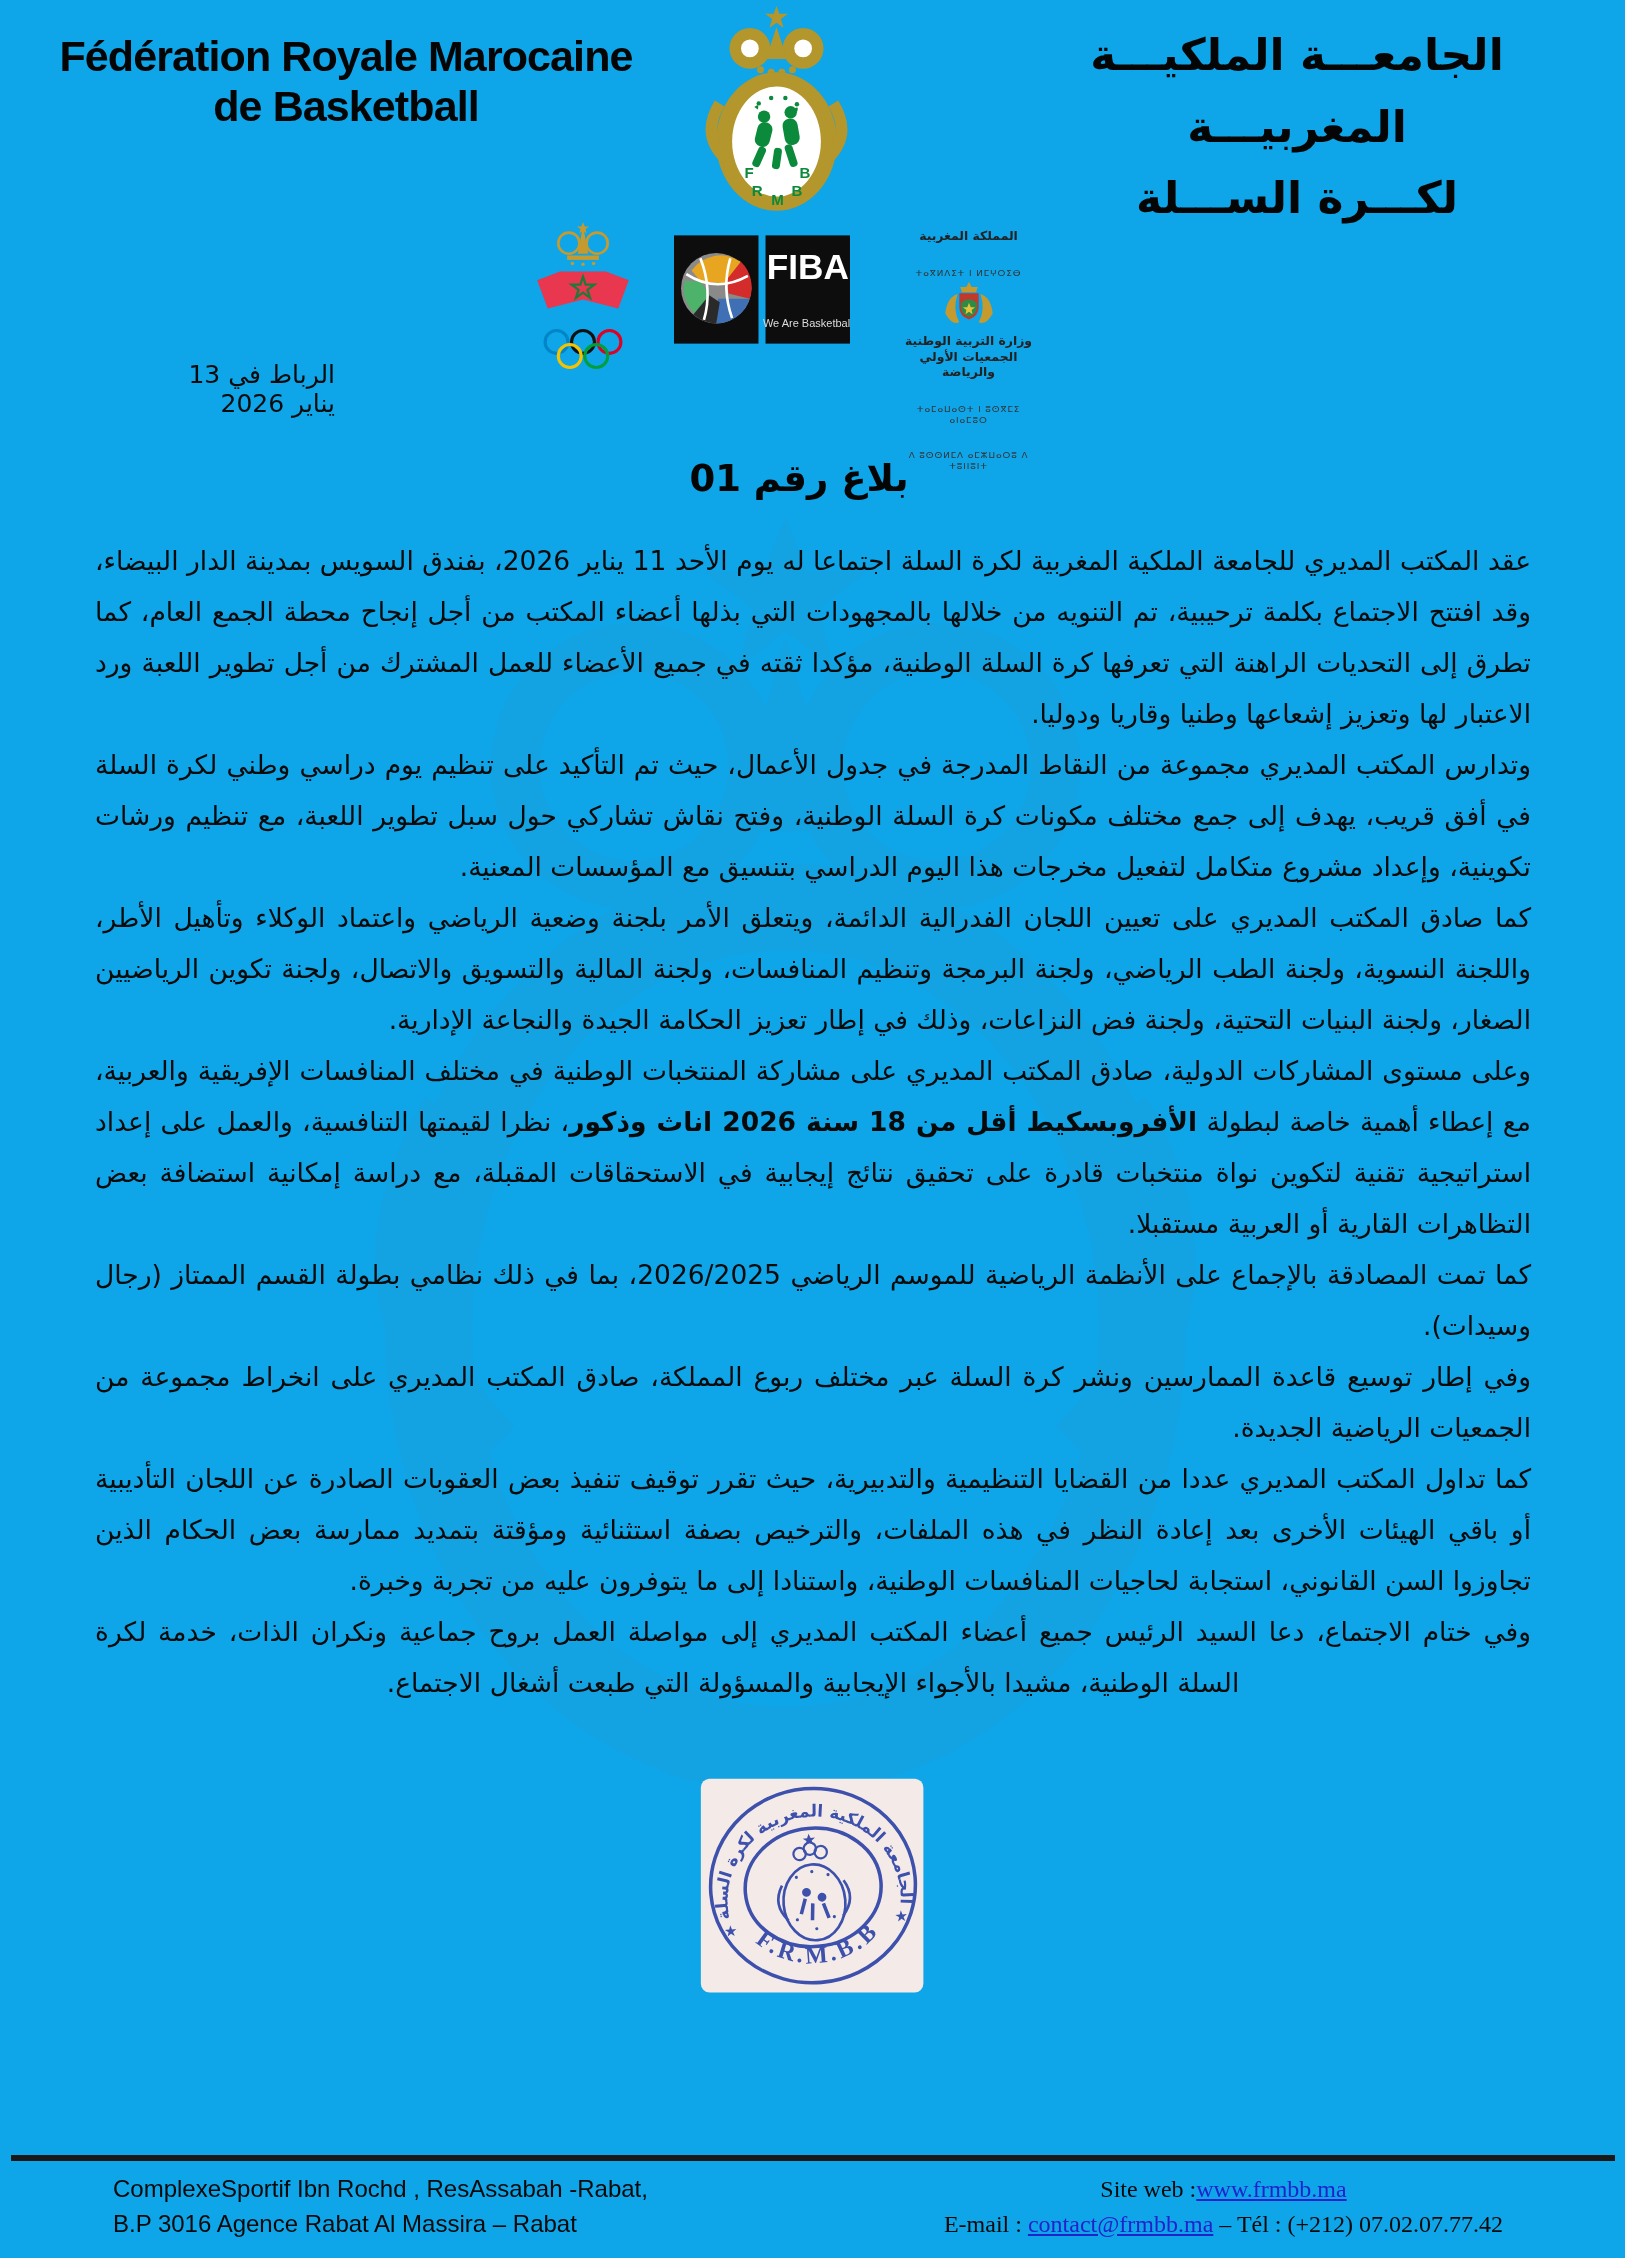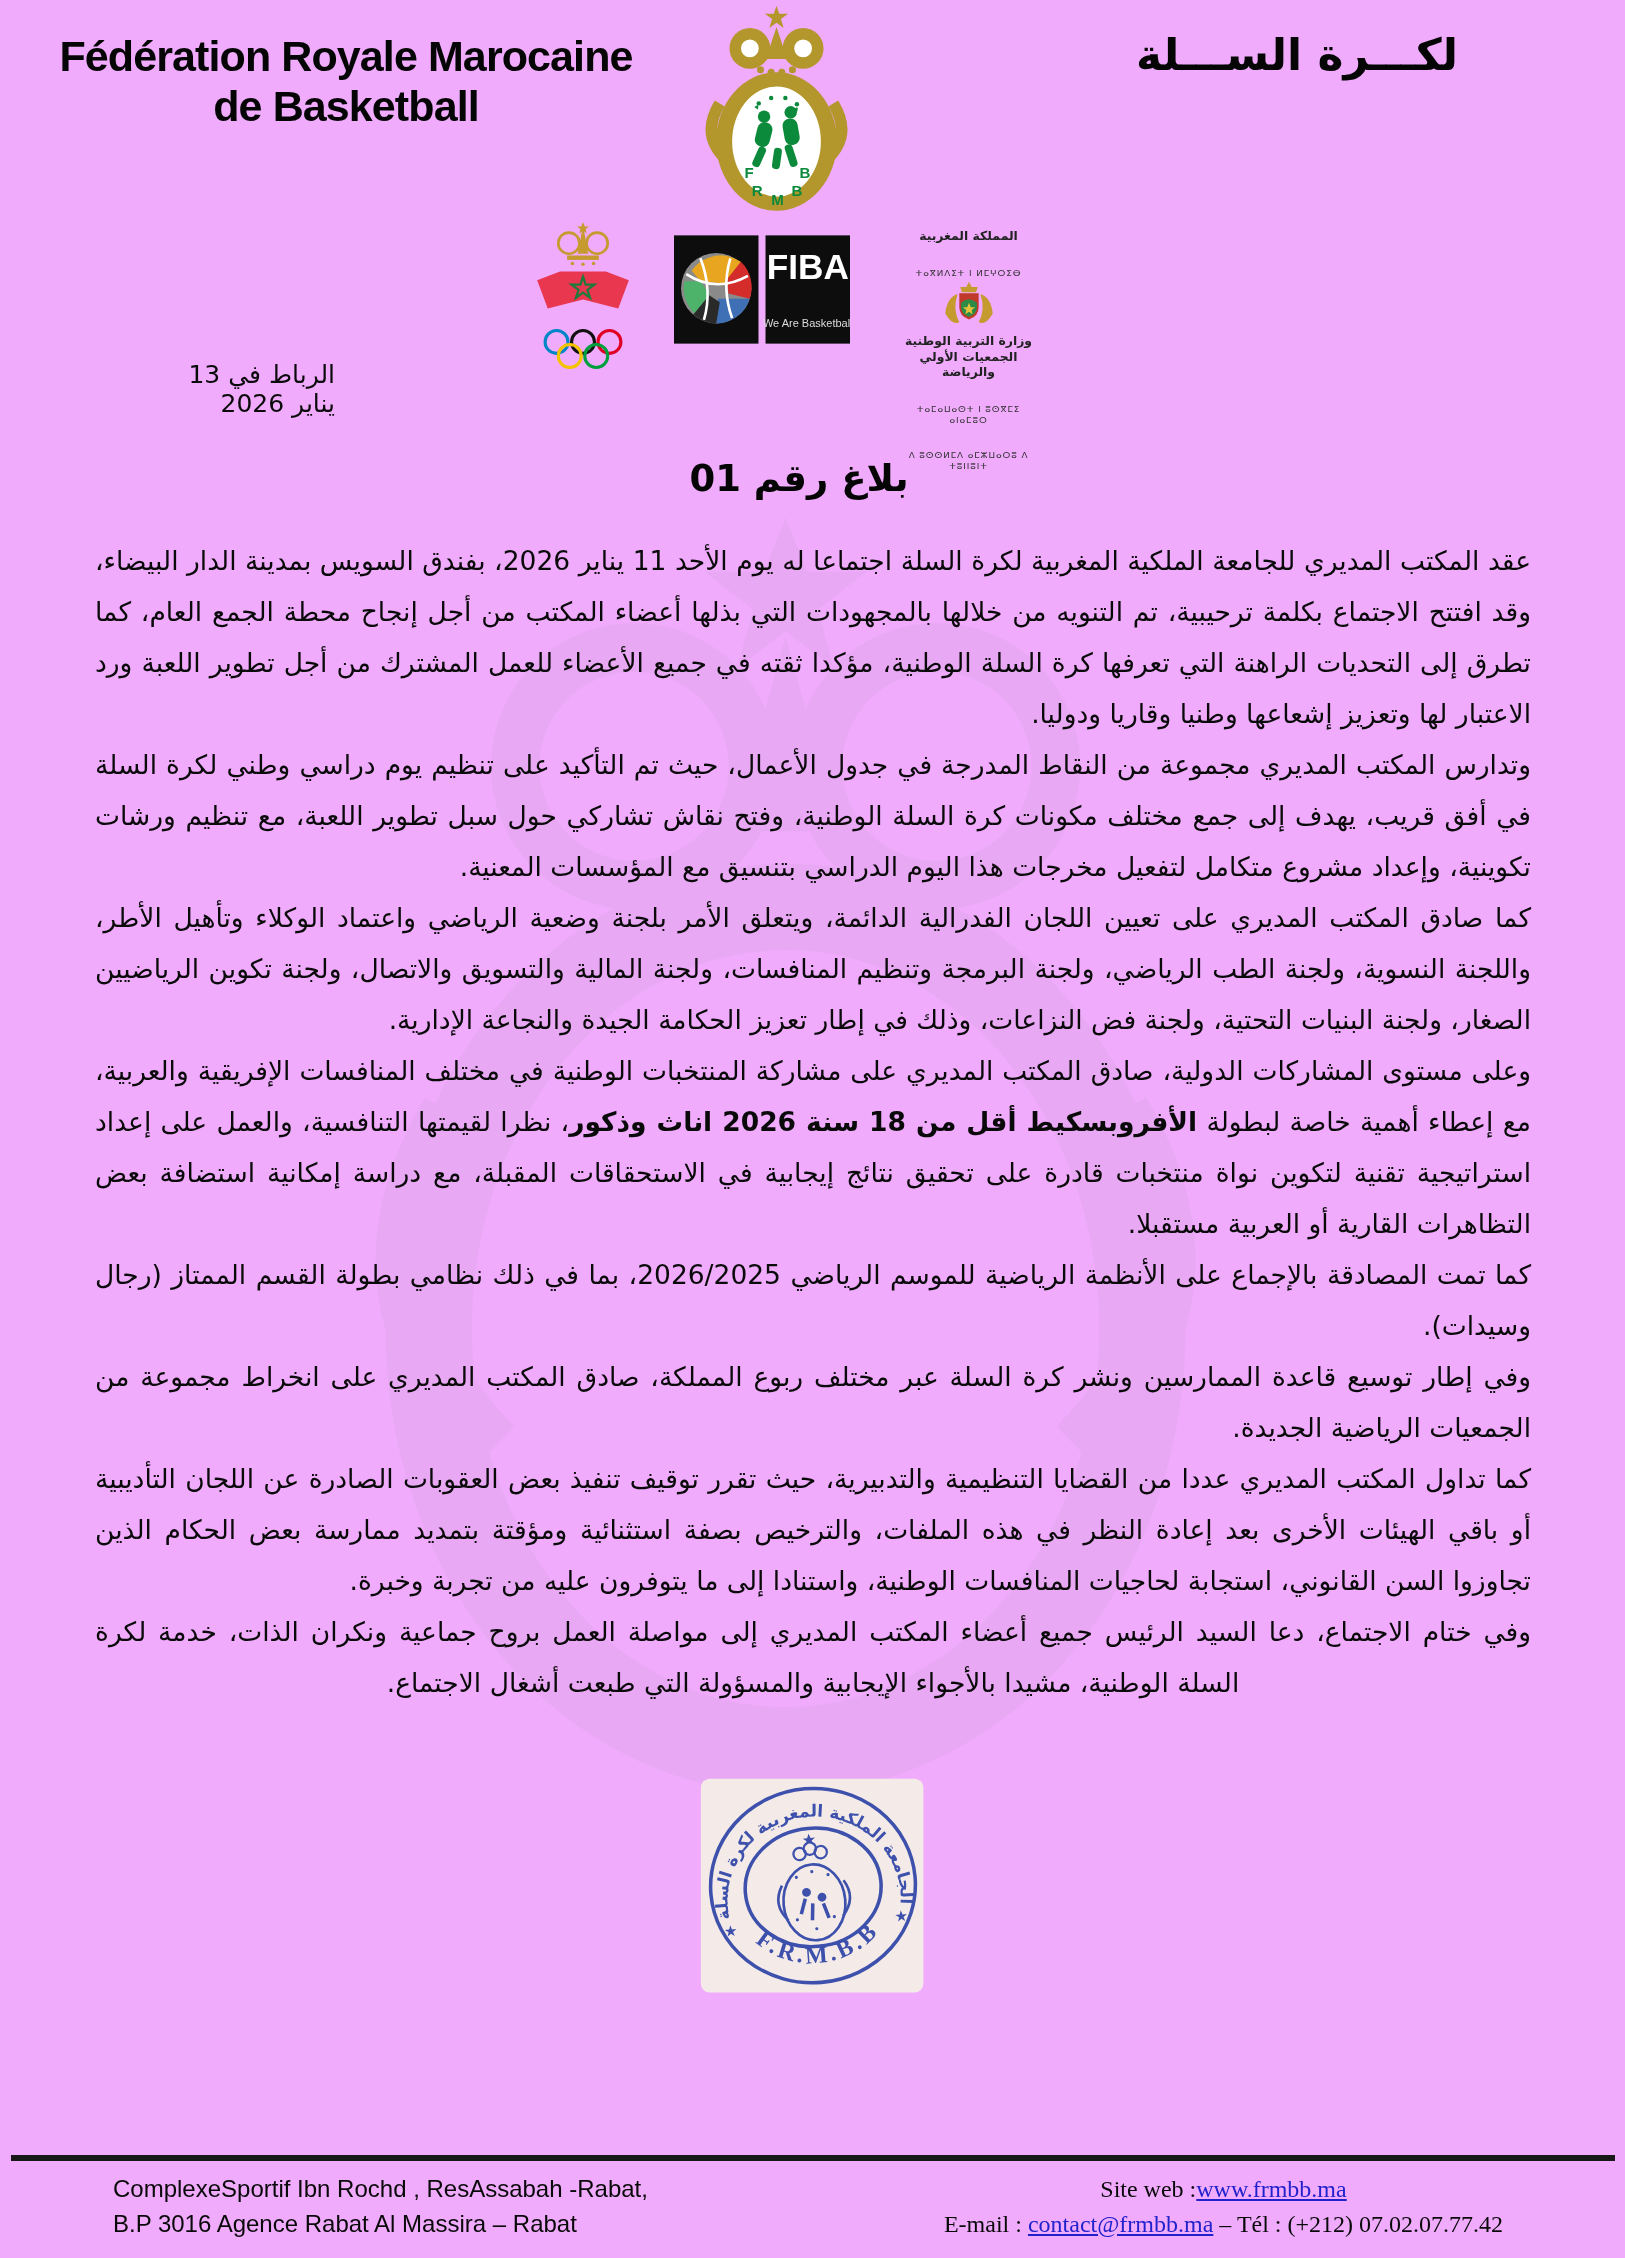--- a/index.html
+++ b/index.html
@@ -1,20 +1,20 @@
 <!DOCTYPE html>
 <html lang="ar" style="font-size:14px"><head>
 <meta charset="utf-8">
 <style>
   html,body{margin:0;padding:0;background:#e8e8e8;}
   .page{
     position:relative;
     width:1626px;height:2258px;
     margin:0 auto;
-    background:#f0abfc;
+    background:#0ea5e9;
     overflow:hidden;
     font-family:"DejaVu Sans",sans-serif;
     color:#000;
   }
   
   .fr-title{
     position:absolute;left:35px;top:32px;width:622px;
     text-align:center;font-family:"Liberation Sans",sans-serif;
     font-weight:bold;font-size:43px;line-height:1.16;letter-spacing:-0.9px;color:#050505;
   }
@@ -85,20 +85,21 @@
     <path d="M 18 112 q -20 34 8 62" fill="none" stroke="#777" stroke-width="11"></path>
     <path d="M 142 112 q 20 34 -8 62" fill="none" stroke="#777" stroke-width="11"></path>
   </svg>
 
   <div class="fr-title">
     <div>Fédération Royale Marocaine</div>
     <div>de Basketball</div>
   </div>
 
   <div class="ar-title">
+    <div>الجامعـــة الملكيـــة المغربيـــة</div>
     <div>لكـــرة الســـلة</div>
   </div>
 
   <svg class="crest" viewBox="0 0 160 240">
     <g>
       <polygon points="80,2 83,11 93,11 85,17 88,27 80,21 72,27 75,17 67,11 77,11" fill="#b3962c"></polygon>
     </g>
     <g>
       <circle cx="50" cy="50" r="23" fill="#b3962c"></circle>
       <circle cx="110" cy="50" r="23" fill="#b3962c"></circle>

